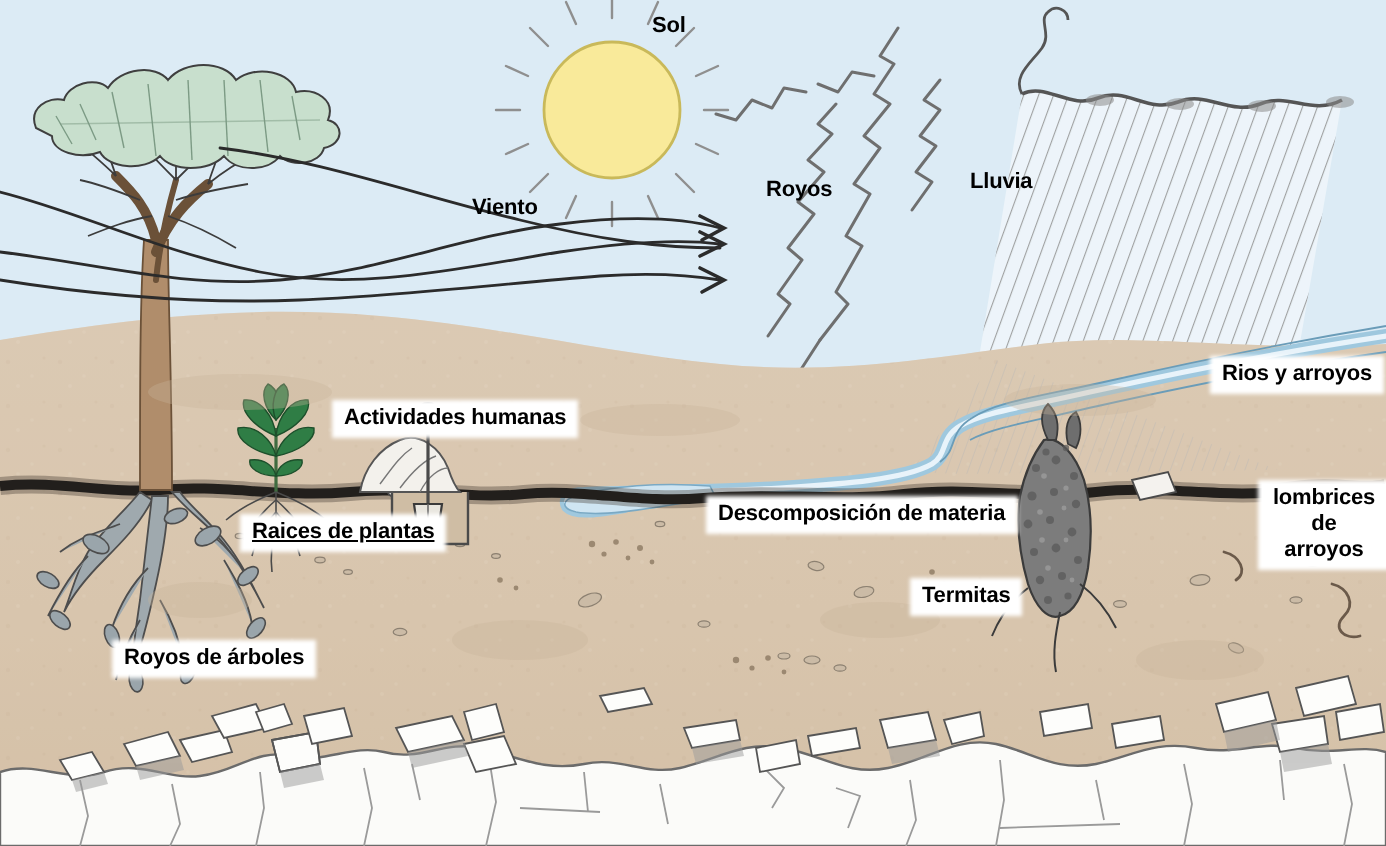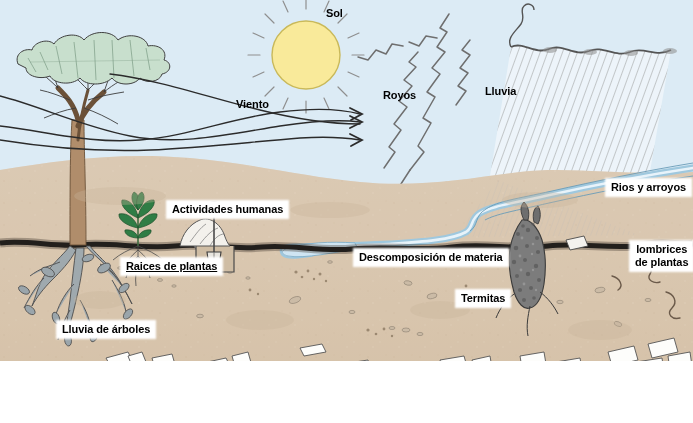--- a/index.html
+++ b/index.html
@@ -1,19 +1,19 @@
 <!DOCTYPE html>
 <html><head>
 <meta charset="utf-8">
 <style>
   html,body{margin:0;padding:0;background:#ffffff;}
   body{font-family:"Liberation Sans",sans-serif;}
   #scene{
     position:relative;
-    width:693px;height:361px;
+    width:693px;height:423px;
     overflow:hidden;
     background:#fca5a5;
   }
   #scene svg.layer{
     position:absolute;left:0;top:0;width:693px;height:423px;
     display:block;
   }
   .lbl{
     position:absolute;
     background:#ffffff;
@@ -498,26 +498,26 @@
   <div class="lbl plain" style="left:379px;top:88px;">Royos</div>
 
   <div class="lbl plain" style="left:466px;top:84px;margin-left:15px;">Lluvia</div>
 
   <div class="lbl" style="left:607px;top:180px;">Rios y arroyos</div>
 
   <div class="lbl" style="left:168px;top:202px;">Actividades humanas</div>
 
   <div class="lbl" style="left:122px;top:259px;text-decoration:underline;">Raices de plantas</div>
 
-  <div class="lbl" style="left:58px;top:322px;">Lluvia de árboles</div>
+  <div class="lbl" style="left:58px;top:322px;">Royos de árboles</div>
 
   <div class="lbl" style="left:457px;top:291px;">Termitas</div>
 
   <div class="lbl two" style="left:355px;top:250px;">
     <div>Descomposición de materia</div>
   </div>
 
   <div class="lbl two" style="left:631px;top:242px;">
     <div>lombrices</div>
-    <div>de plantas</div>
+    <div>de arroyos</div>
   </div>
 
 </div>
 
 </body></html>

